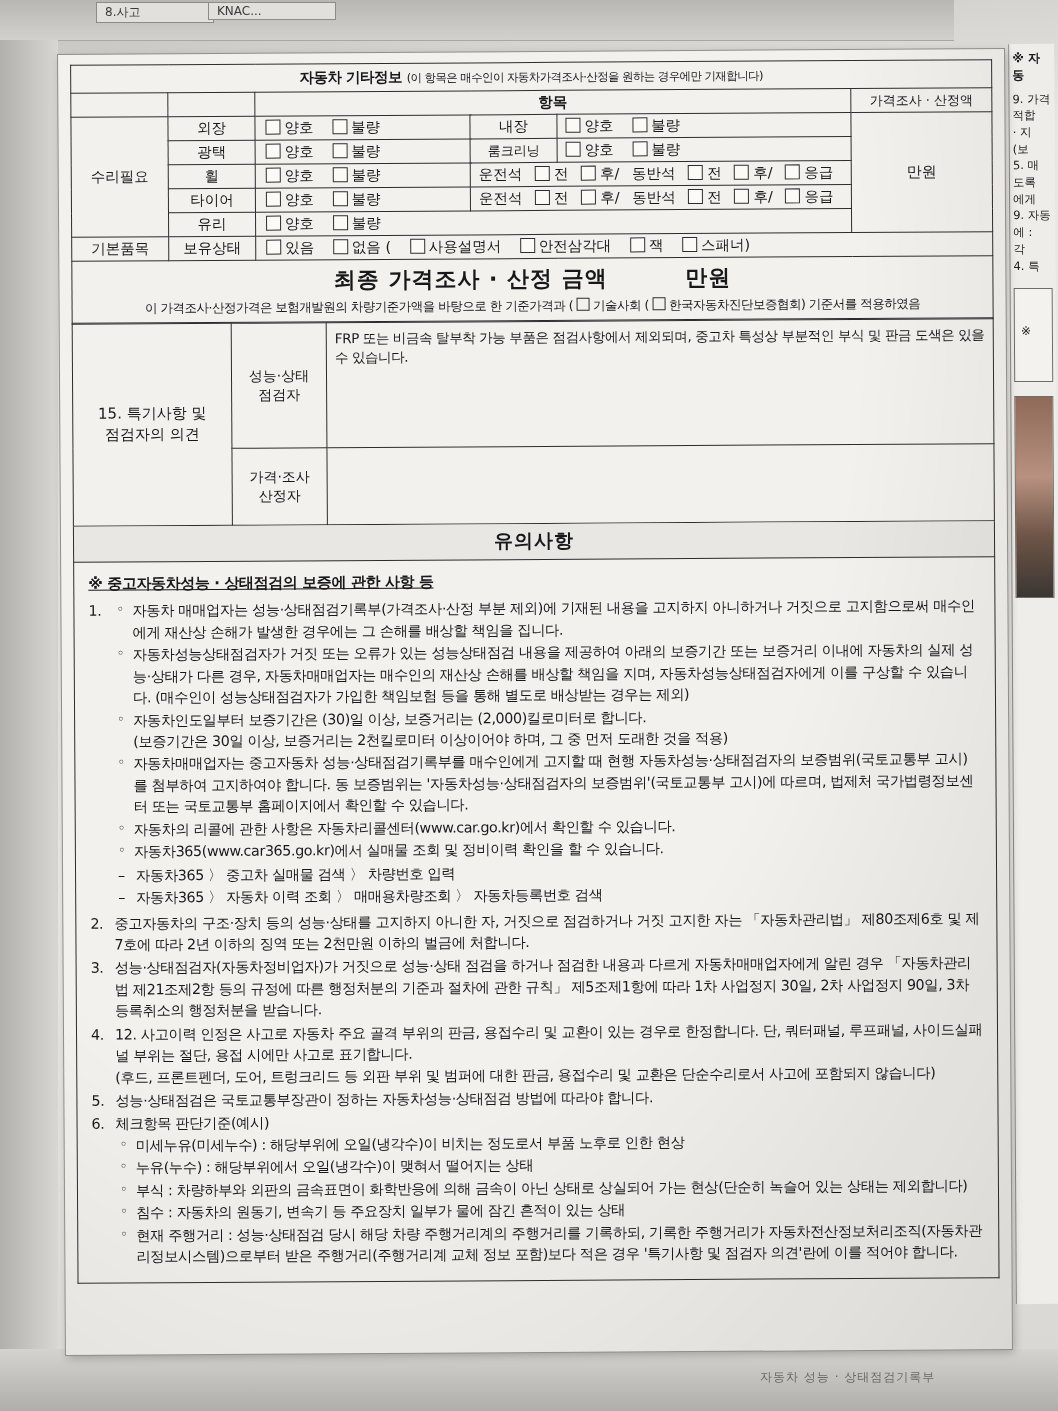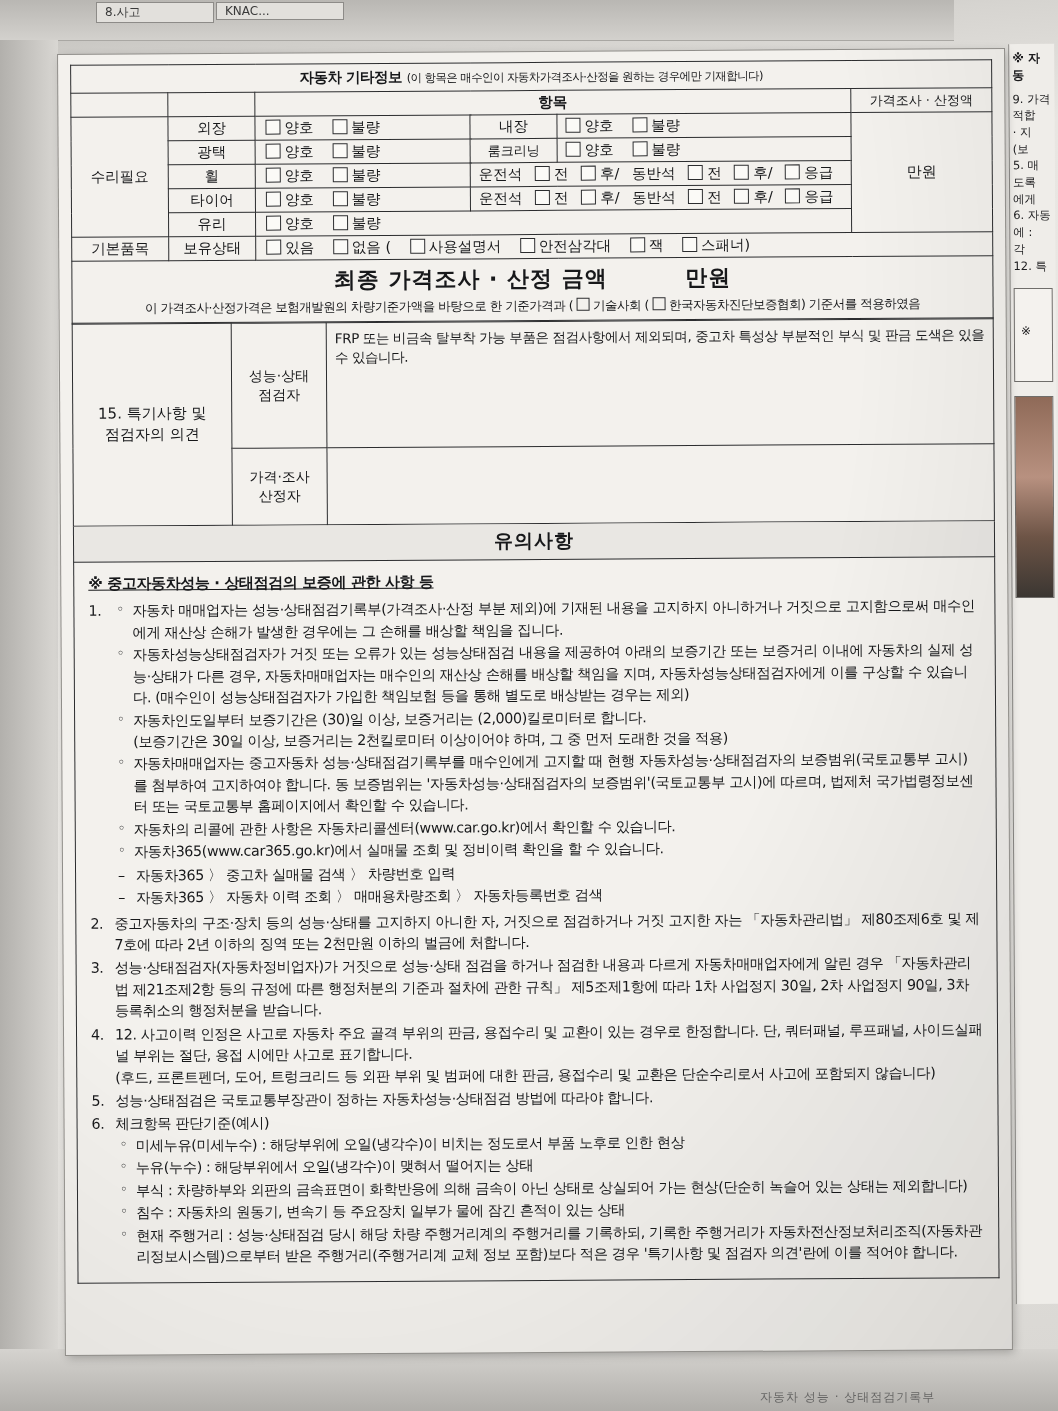--- a/index.html
+++ b/index.html
@@ -28,21 +28,21 @@
   .bg-left-col{
     position:absolute;left:0;top:40px;width:58px;height:1371px;
     background:linear-gradient(90deg,#b2b0ac,#d9d7d3);
   }
   .bg-bottom{
     position:absolute;left:0;bottom:0;width:1058px;height:62px;
     background:linear-gradient(0deg,#b0aeaa,#d5d3cf);
   }
   .bg-bottom .btxt{
     position:absolute;left:760px;top:20px;font-size:12px;color:#4a4a4a;
-    letter-spacing:1px;opacity:.75;margin-top:20px;
+    letter-spacing:1px;opacity:.75;
   }
 
   
   .doc{
     position:absolute;left:62px;top:52px;width:946px;height:1300px;
     background:#f3f1ed;
     box-shadow:0 0 0 1px #908e8a, 2px 3px 10px rgba(0,0,0,.25);
     transform:rotate(-0.35deg);
     color:#17181a;
   }
@@ -139,40 +139,40 @@
   ul.dot>li{position:relative;padding-left:20px;margin-bottom:1px;}
   ul.dot>li>.b{position:absolute;left:4px;top:-1px;font-size:13px;}
   .ind{display:block;padding-left:0;}
 </style>
 </head>
 <body>
 
 <div class="bg-sheet"></div>
 <div class="bg-top-strip">
   <div class="cell" style="left:96px;width:100px;">8.사고</div>
-  <div class="cell" style="left:216px;width:110px;">KNAC...</div>
+  <div class="cell" style="left:208px;width:110px;">KNAC...</div>
 </div>
 <div class="bg-left-col"></div>
 <div class="bg-bottom">
   <div class="btxt">자동차 성능 · 상태점검기록부</div>
 </div>
 
 <div class="rightcol">
   <div class="rc-title">※ 자동</div>
   <div class="rc-line">9. 가격</div>
   <div class="rc-line">   적합</div>
   <div class="rc-line"> · 지</div>
   <div class="rc-line">  (보</div>
   <div class="rc-line">5. 매</div>
   <div class="rc-line">   도록</div>
   <div class="rc-line">   에게</div>
-  <div class="rc-line">6. 자동</div>
+  <div class="rc-line">9. 자동</div>
   <div class="rc-line">   에 :</div>
   <div class="rc-line">   각</div>
-  <div class="rc-line">12. 특</div>
+  <div class="rc-line">4. 특</div>
   <div class="rc-box">
     <span>※</span>
   </div>
   <div class="rc-photo">
       <i>&nbsp;</i>
     </div>
 </div>
 
 <div class="doc">
 

